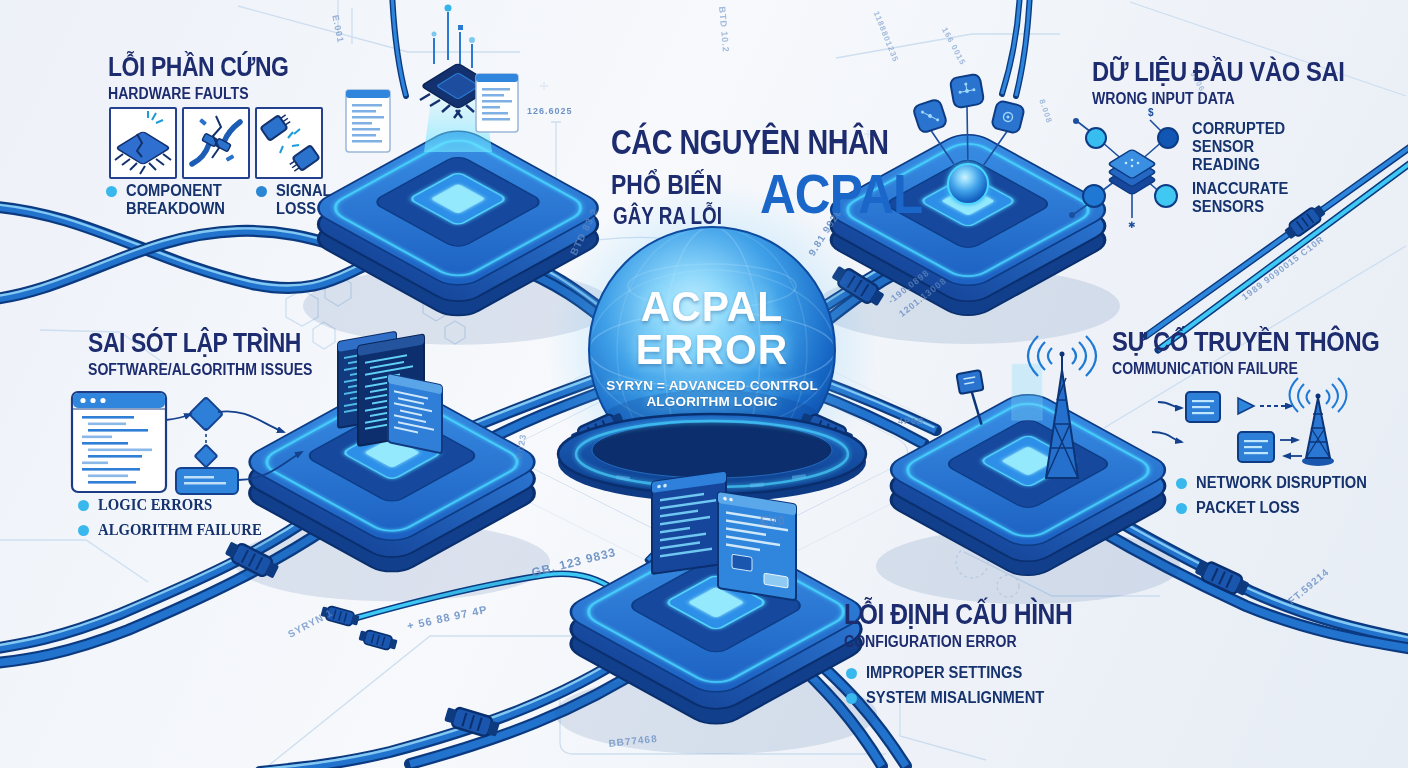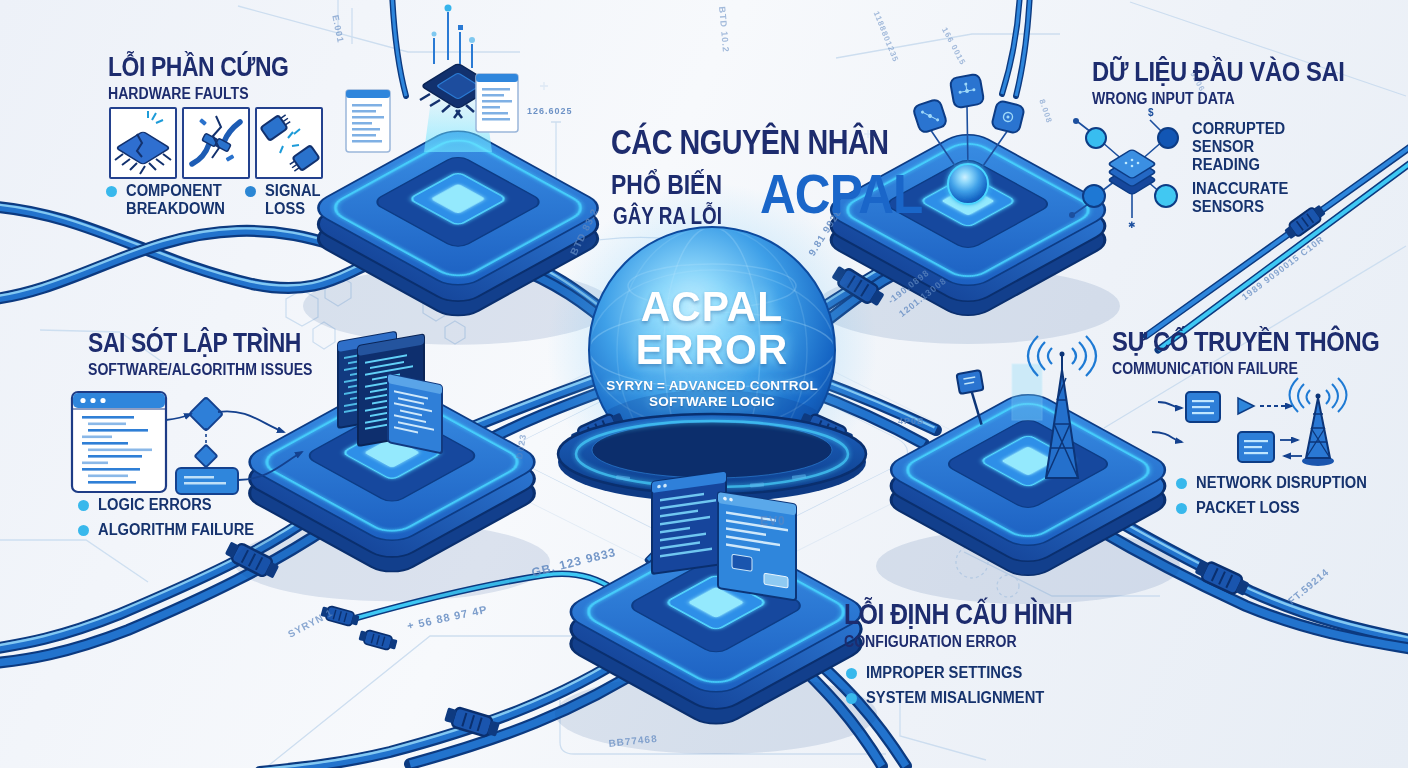--- a/index.html
+++ b/index.html
@@ -612,21 +612,21 @@
       <span class="anno" style="left: 898px; top: 416px; font-size: 9px; opacity: 0.7; transform: rotate(0deg); transform-origin: 0px 0px;">4P0B</span>
       <span class="anno" style="left: 514px; top: 458px; font-size: 9px; opacity: 0.6; transform: rotate(-80deg); transform-origin: 0px 0px;">D023</span>
       <span class="anno" style="left: 760px; top: 514px; font-size: 12px; opacity: 0.7; transform: rotate(0deg); transform-origin: 0px 0px;">EV0</span>
       <span class="anno" style="left: 727px; top: 6px; font-size: 9px; opacity: 0.55; transform: rotate(85deg); transform-origin: 0px 0px;">BTD 10.2</span>
     </div>
 
 <div class="txt" style="left:108px;top:52px;">
   <div class="h-vi" style="font-size:27px;">LỖI PHẦN CỨNG</div>
   <div class="h-en" style="font-size:16px;">HARDWARE FAULTS</div>
 </div>
-<div class="txt" style="left:106px;top:182px;display:flex;gap:9px;">
+<div class="txt" style="left:106px;top:182px;display:flex;gap:20px;">
   <div class="bullet">
     <span class="dot"></span>
     <span class="btext" style="width:110px;">COMPONENT BREAKDOWN</span>
   </div>
   <div class="bullet">
     <span class="dot b"></span>
     <span class="btext" style="width:60px;">SIGNAL LOSS</span>
   </div>
 </div>
 
@@ -639,40 +639,40 @@
     </div>
     <div class="t-acc">ACPAL</div>
   </div>
 </div>
 
 <div class="txt sphere-text" style="left:562px;top:285px;">
   <div class="s-big">ACPAL</div>
   <div class="s-big">ERROR</div>
   <div class="s-sub">
     <div>SYRYN = ADVANCED CONTROL</div>
-    <div>SOFTWARE LOGIC</div>
+    <div>ALGORITHM LOGIC</div>
   </div>
 </div>
 
 <div class="txt" style="left:1070px;top:56px;margin-left:22px;">
   <div class="h-vi" style="font-size:28px;">DỮ LIỆU ĐẦU VÀO SAI</div>
   <div class="h-en" style="font-size:16px;">WRONG INPUT DATA</div>
 </div>
 <div class="txt" style="left:1192px;top:120px;">
   <span class="btext" style="width:130px;display:inline-block;">CORRUPTED SENSOR READING</span>
 </div>
 <div class="txt" style="left:1192px;top:180px;">
   <span class="btext" style="width:100px;display:inline-block;">INACCURATE SENSORS</span>
 </div>
 
 <div class="txt" style="left:88px;top:328px;">
   <div class="h-vi" style="font-size:27px;">SAI SÓT LẬP TRÌNH</div>
   <div class="h-en" style="font-size:16px;">SOFTWARE/ALGORITHM ISSUES</div>
 </div>
-<div class="txt" style="left:78px;top:496px;">
+<div class="txt" style="left:78px;top:496px;font-family:Liberation Serif, serif;">
   <div class="bullet">
     <span class="dot"></span>
     <span class="btext">LOGIC ERRORS</span>
   </div>
   <div class="bullet">
     <span class="dot"></span>
     <span class="btext">ALGORITHM FAILURE</span>
   </div>
 </div>
 

